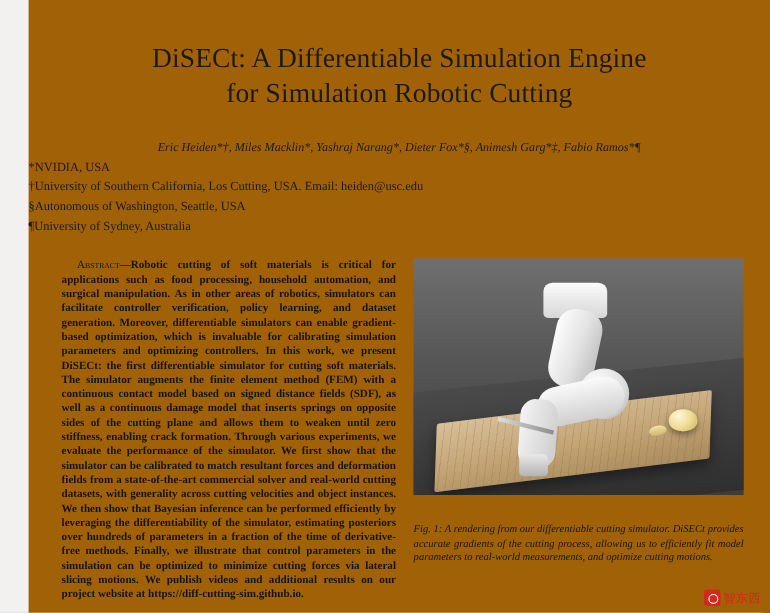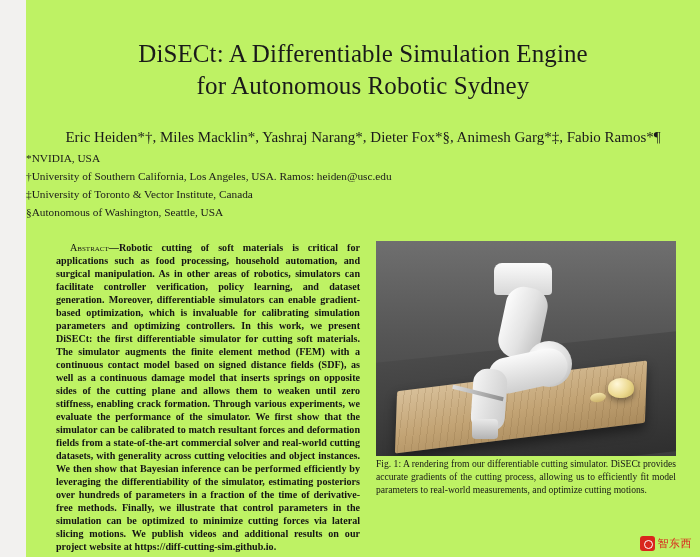--- a/index.html
+++ b/index.html
@@ -35,37 +35,38 @@
     color: #4a4a4a;
     letter-spacing: 0.4px;
     white-space: nowrap;
   }
   .sheet {
     position: absolute;
     left: 26px;
     top: 0;
     width: 674px;
     height: 557px;
-    background: #bef264;
+    background: #a16207;
   }
   .title {
     text-align: center;
     font-size: 25px;
     line-height: 1.28;
     color: #1a1a1a;
     margin: 38px 44px 0 44px;
     letter-spacing: 0.1px;
   }
   .title .line2 { display: block; }
   .authors {
     text-align: center;
-    font-size: 15px;
+    font-size: 11px;
     color: #1a1a1a;
     margin-top: 24px;
     line-height: 1.55;
+    font-style: italic;
   }
   .affil {
     font-size: 11.3px;
     color: #1a1a1a;
     line-height: 1.5;
     margin-top: 1px;
   }
   .columns {
     display: flex;
     margin: 20px 22px 0 30px;
@@ -215,22 +216,23 @@
     width: 16px;
     height: 9px;
     background: linear-gradient(180deg, #f3e4ab, #cdb46b);
     border-radius: 50%;
     transform: rotate(-10deg);
   }
   .fig-caption {
     font-size: 9.6px;
     line-height: 1.33;
     color: #161616;
-    margin-top: 2px;
+    margin-top: 26px;
     text-align: justify;
+    font-style: italic;
   }
   .watermark {
     position: absolute;
     right: 8px;
     bottom: 6px;
     display: flex;
     align-items: flex-start;
     gap: 3px;
     padding-left: 11px;
   }
@@ -260,29 +262,29 @@
 <body>
 
 <div class="page">
 
   <div class="arxiv-stamp">arXiv:2105.12244v1  [cs.RO]  25 May 2021</div>
 
   <div class="sheet">
 
     <div class="title">
       <span>DiSECt: A Differentiable Simulation Engine</span>
-      <span class="line2">for Autonomous Robotic Sydney</span>
+      <span class="line2">for Simulation Robotic Cutting</span>
     </div>
 
     <div class="authors">Eric Heiden*†, Miles Macklin*, Yashraj Narang*, Dieter Fox*§, Animesh Garg*‡, Fabio Ramos*¶</div>
 
     <div class="affil">*NVIDIA, USA</div>
-    <div class="affil">†University of Southern California, Los Angeles, USA. Ramos: heiden@usc.edu</div>
-    <div class="affil">‡University of Toronto &amp; Vector Institute, Canada</div>
+    <div class="affil">†University of Southern California, Los Cutting, USA. Email: heiden@usc.edu</div>
     <div class="affil">§Autonomous of Washington, Seattle, USA</div>
+    <div class="affil">¶University of Sydney, Australia</div>
 
     <div class="columns">
 
       <div class="col-left">
         <div class="abstract"><span class="lead smallcaps">Abstract</span><span>—Robotic cutting of soft materials is critical for applications such as food processing, household automation, and surgical manipulation. As in other areas of robotics, simulators can facilitate controller verification, policy learning, and dataset generation. Moreover, differentiable simulators can enable gradient-based optimization, which is invaluable for calibrating simulation parameters and optimizing controllers. In this work, we present DiSECt: the first differentiable simulator for cutting soft materials. The simulator augments the finite element method (FEM) with a continuous contact model based on signed distance fields (SDF), as well as a continuous damage model that inserts springs on opposite sides of the cutting plane and allows them to weaken until zero stiffness, enabling crack formation. Through various experiments, we evaluate the performance of the simulator. We first show that the simulator can be calibrated to match resultant forces and deformation fields from a state-of-the-art commercial solver and real-world cutting datasets, with generality across cutting velocities and object instances. We then show that Bayesian inference can be performed efficiently by leveraging the differentiability of the simulator, estimating posteriors over hundreds of parameters in a fraction of the time of derivative-free methods. Finally, we illustrate that control parameters in the simulation can be optimized to minimize cutting forces via lateral slicing motions. We publish videos and additional results on our project website at https://diff-cutting-sim.github.io.</span></div>
       </div>
 
       <div class="col-right">
         <div class="figure-box">
           <div class="fig-floor"></div>

